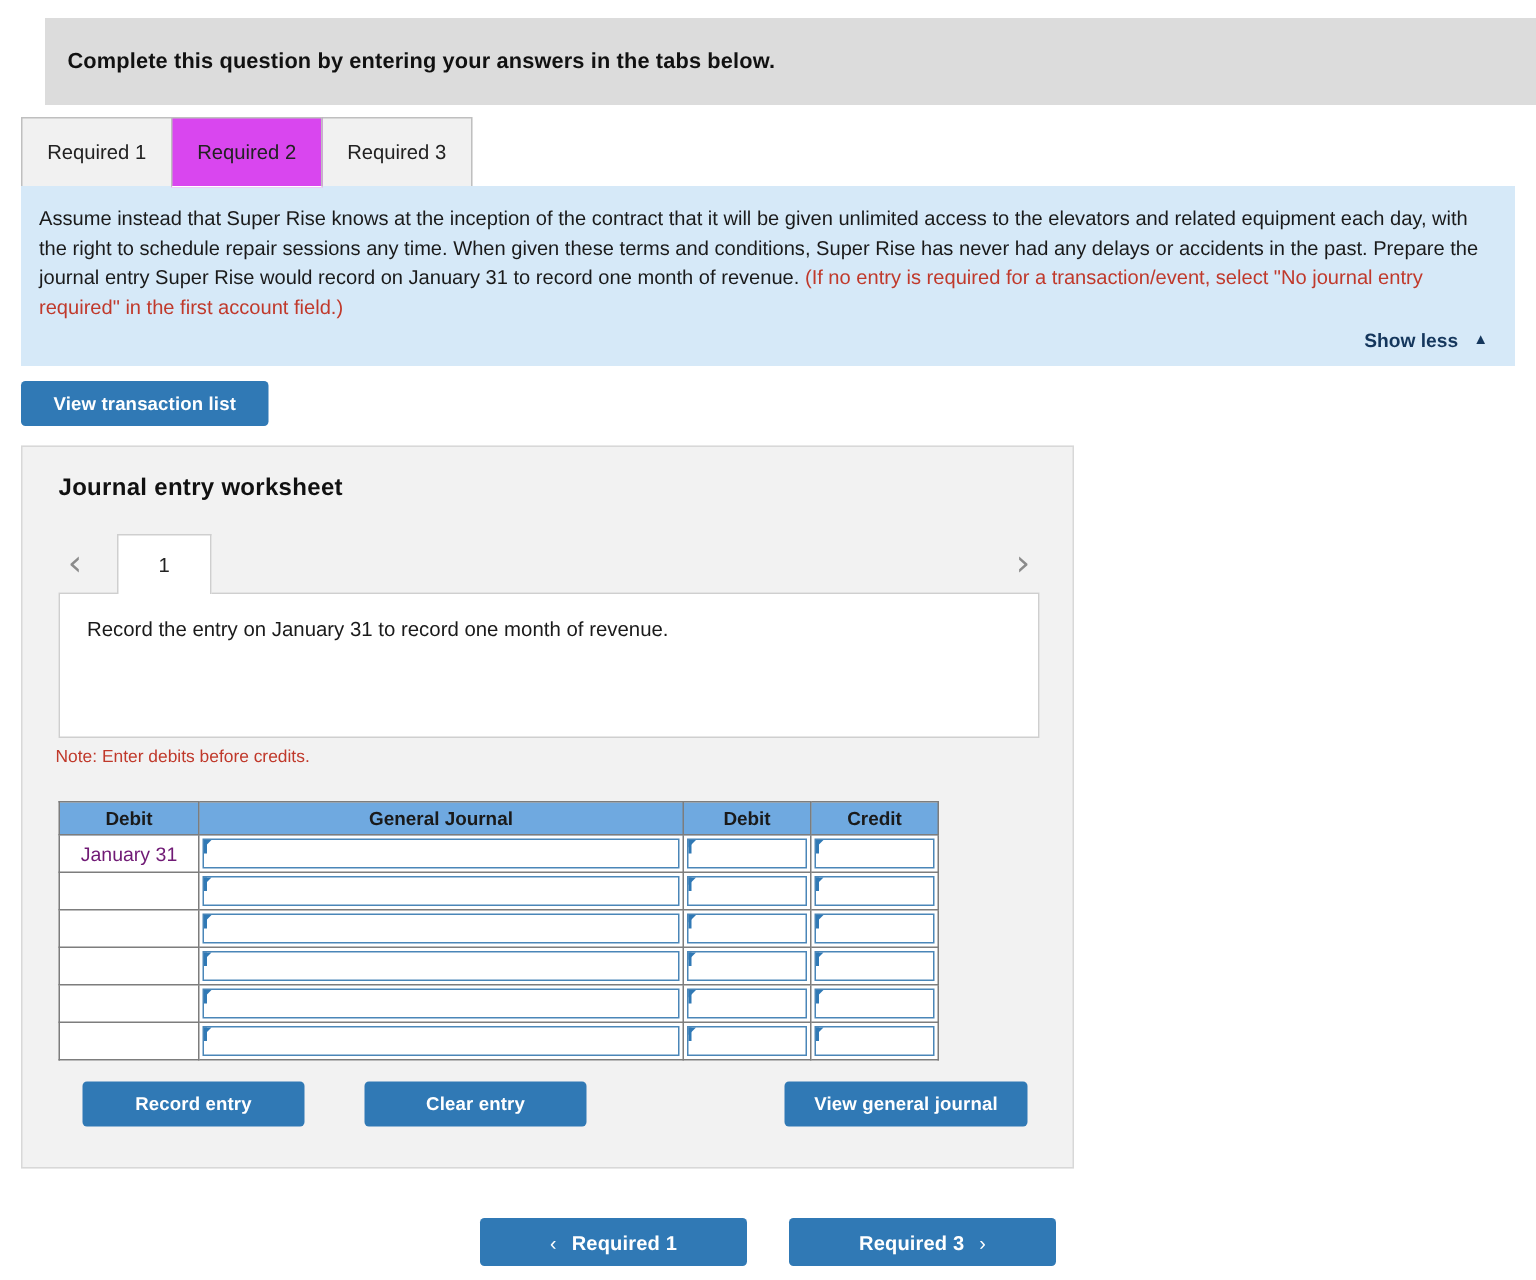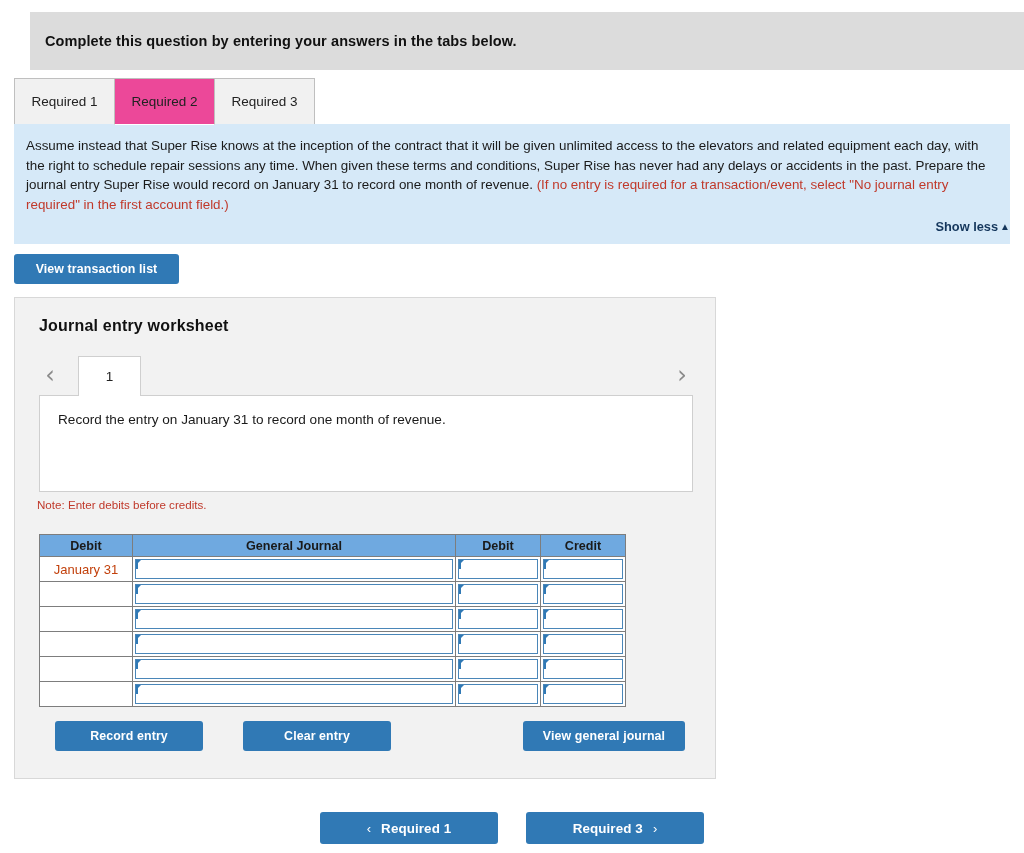--- a/index.html
+++ b/index.html
@@ -42,21 +42,21 @@
     position: absolute; top: 0;
     height: 47px;
     border: 1px solid #bfbfbf;
     background: #f1f1f1;
     display: flex; align-items: center; justify-content: center;
     font-size: 13.5px;
     color: #222;
     cursor: pointer;
   }
   .tab.active {
-    background: #ec4899;
+    background: #d946ef;
     border-bottom: 1px solid #ffffff;
     z-index: 3;
   }
   .tab.t1 { left: 0px;   width: 101px; }
   .tab.t2 { left: 100px; width: 101px; }
   .tab.t3 { left: 200px; width: 101px; }
 
   
   .question-panel {
     position: absolute;
@@ -68,26 +68,26 @@
   .question-text {
     font-size: 13.4px;
     line-height: 19.6px;
     color: #1a1a1a;
   }
   .question-text .red {
     color: #c0392b;
   }
   .show-less {
     position: absolute;
-    right: 0; bottom: 10px;
+    right: 18px; bottom: 10px;
     font-size: 12.8px;
     font-weight: bold;
     color: #14365c;
     cursor: pointer;
-    display: flex; align-items: center; gap: 2px;
+    display: flex; align-items: center; gap: 10px;
   }
   .show-less .caret { font-size: 10px; line-height: 1; }
 
   
   .btn-blue {
     background: #3079b5;
     color: #ffffff;
     border: none;
     border-radius: 3px;
     font-family: "Liberation Sans", sans-serif;
@@ -198,21 +198,21 @@
     vertical-align: middle;
   }
   .col-date    { width: 93px; }
   .col-journal { width: 323px; }
   .col-debit   { width: 85px; }
   .col-credit  { width: 85px; }
 
   .journal td.date-cell {
     text-align: center;
     font-size: 13px;
-    color: #c2410c;
+    color: #701a75;
     background: #ffffff;
   }
   .cellbox {
     position: relative;
     margin: 2px 2px;
     height: 20px;
     border: 1px solid #4a86b8;
     background: #ffffff;
     cursor: text;
   }

